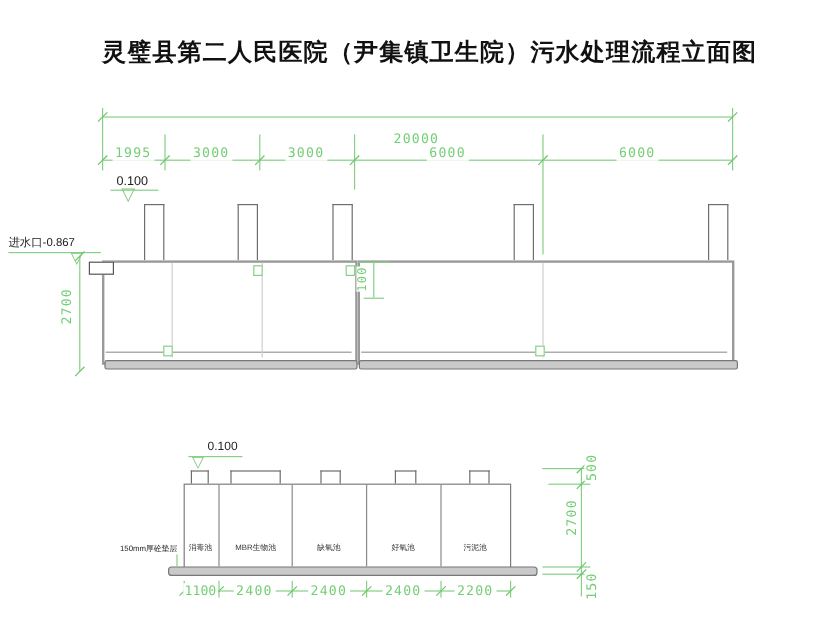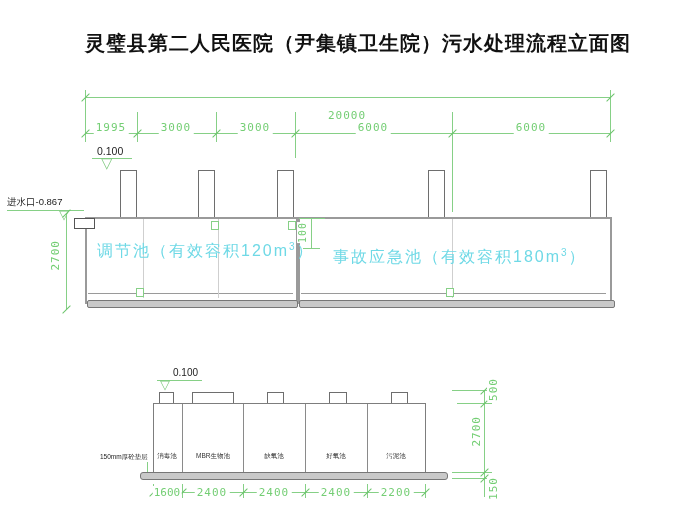--- a/index.html
+++ b/index.html
@@ -98,22 +98,20 @@
   <div class="vl" style="left:66px;top:213px;height:96px;"></div>
   <div class="tk" style="left:61px;top:213px;"></div>
   <div class="tk" style="left:61px;top:309px;"></div>
   <div class="vtext" style="left:49px;top:240px;">2700</div>
 
   <div class="hl" style="left:299px;top:218px;width:26px;"></div>
   <div class="vl" style="left:311px;top:218px;height:30px;"></div>
   <div class="hl" style="left:303px;top:248px;width:17px;"></div>
   <div class="vtext" style="left:297px;top:222px;font-size:10px;">100</div>
 
-  <div class="cyan" style="left:97px;top:241px;"><span>调节池（有效容积120m</span><sup>3</sup><span>）</span></div>
-  <div class="cyan" style="left:333px;top:247px;"><span>事故应急池（有效容积180m</span><sup>3</sup><span>）</span></div>
 
   <div class="blk" style="left:173px;top:367px;font-size:10px;">0.100</div>
   <div class="hl" style="left:157px;top:380px;width:45px;"></div>
   <div class="lvl" style="left:160px;top:377px;font-size:13px;">▽</div>
 
   <div class="col" style="left:159px;top:392px;width:13px;height:11px;"></div>
   <div class="col" style="left:192px;top:392px;width:40px;height:11px;"></div>
   <div class="col" style="left:267px;top:392px;width:15px;height:11px;"></div>
   <div class="col" style="left:329px;top:392px;width:16px;height:11px;"></div>
   <div class="col" style="left:391px;top:392px;width:15px;height:11px;"></div>
@@ -140,21 +138,21 @@
   <div class="vl" style="left:243px;top:484px;height:14px;"></div>
   <div class="vl" style="left:305px;top:484px;height:14px;"></div>
   <div class="vl" style="left:367px;top:484px;height:14px;"></div>
   <div class="vl" style="left:425px;top:484px;height:14px;"></div>
   <div class="tk" style="left:148px;top:492px;"></div>
   <div class="tk" style="left:177px;top:492px;"></div>
   <div class="tk" style="left:238px;top:492px;"></div>
   <div class="tk" style="left:300px;top:492px;"></div>
   <div class="tk" style="left:362px;top:492px;"></div>
   <div class="tk" style="left:420px;top:492px;"></div>
-  <div class="dim dimc" style="left:167px;top:486px;font-size:11px;letter-spacing:0;padding:0 1px;">1600</div>
+  <div class="dim dimc" style="left:167px;top:486px;font-size:11px;letter-spacing:0;padding:0 1px;">1100</div>
   <div class="dim dimc" style="left:212px;top:486px;font-size:11px;">2400</div>
   <div class="dim dimc" style="left:274px;top:486px;font-size:11px;">2400</div>
   <div class="dim dimc" style="left:336px;top:486px;font-size:11px;">2400</div>
   <div class="dim dimc" style="left:396px;top:486px;font-size:11px;">2200</div>
 
   <div class="hl" style="left:452px;top:390px;width:40px;"></div>
   <div class="hl" style="left:457px;top:403px;width:35px;"></div>
   <div class="hl" style="left:452px;top:472px;width:40px;"></div>
   <div class="hl" style="left:452px;top:478px;width:40px;"></div>
   <div class="vl" style="left:484px;top:390px;height:107px;"></div>

